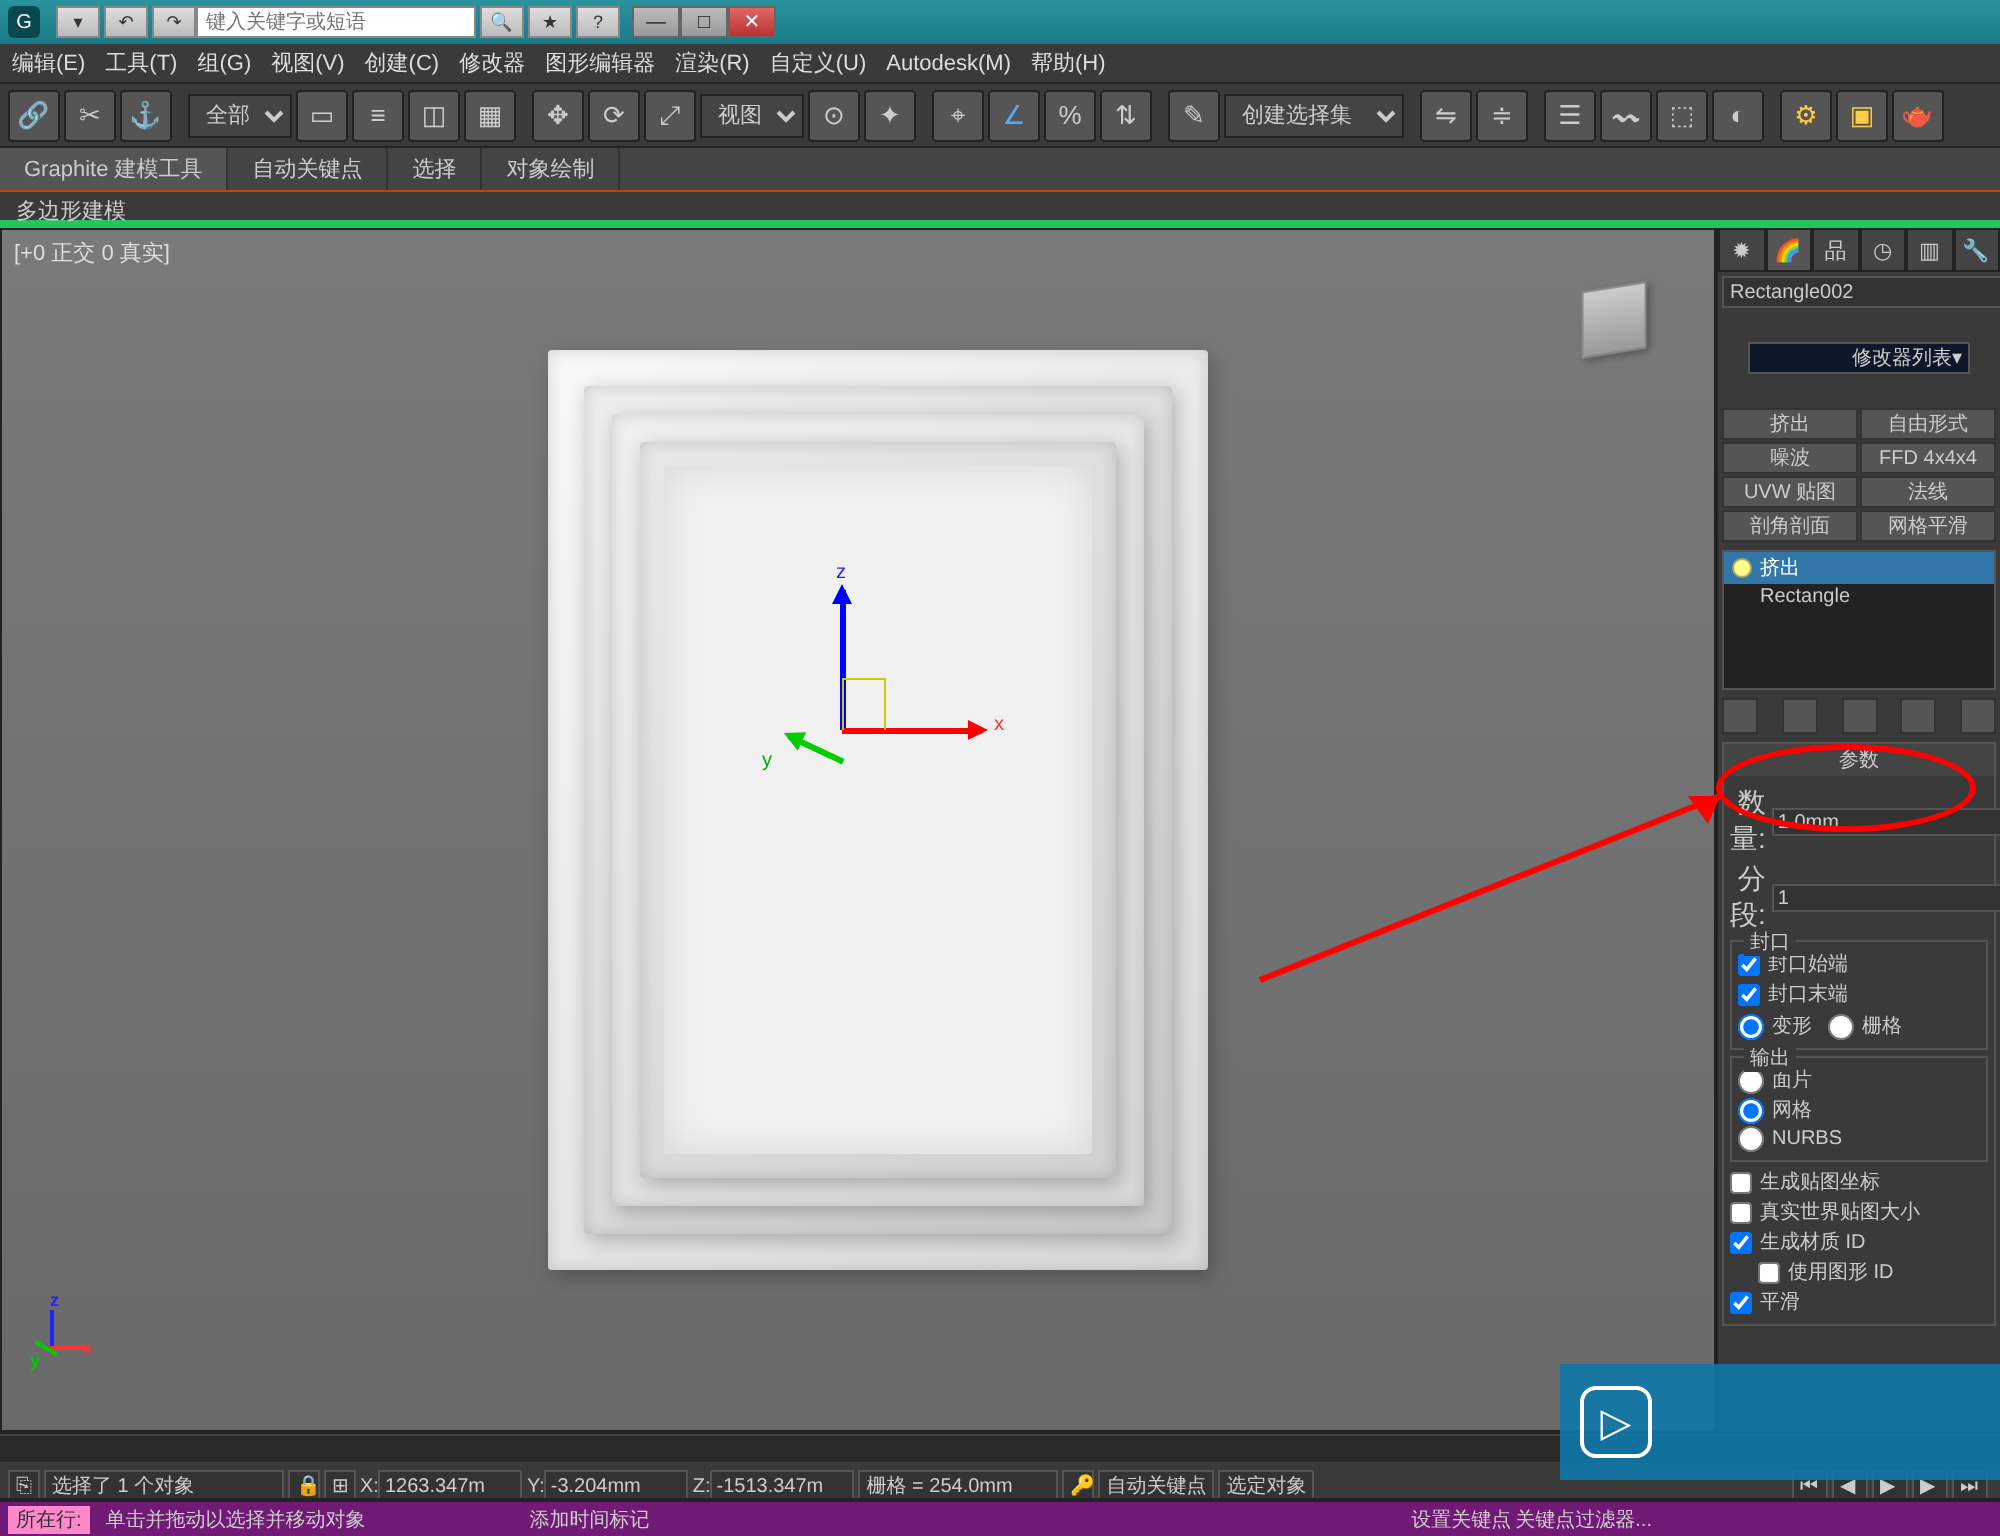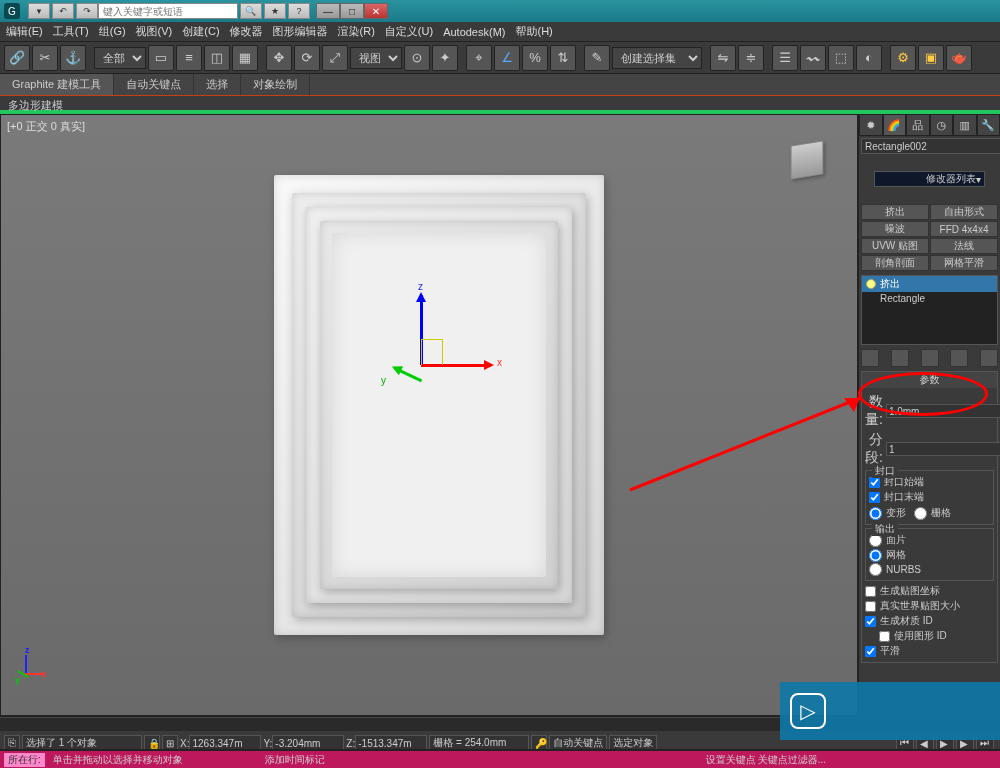--- a/index.html
+++ b/index.html
@@ -368,21 +368,21 @@
     <div style="flex:1"></div>
     <div class="sbox" style="width:18px">⏮</div>
     <div class="sbox" style="width:18px">◀</div>
     <div class="sbox" style="width:18px">▶</div>
     <div class="sbox" style="width:18px">▶</div>
     <div class="sbox" style="width:18px">⏭</div>
   </div>
 </div>
 
 <div class="promptline" style="bottom:18px;height:0;"></div>
-<div style="position:absolute;bottom:0;left:0;right:0;height:18px;background:#be185d;border-top:1px solid #222;display:flex;align-items:center;font-size:10px;padding:0 4px;">
+<div style="position:absolute;bottom:0;left:0;right:0;height:18px;background:#701a75;border-top:1px solid #222;display:flex;align-items:center;font-size:10px;padding:0 4px;">
   <span class="highlight" style="background:#f8c;color:#333;padding:0 4px;">所在行:</span>
   <span style="width:200px;padding-left:8px;">单击并拖动以选择并移动对象</span>
   <span style="padding-left:20px;">添加时间标记</span>
   <div style="flex:1"></div>
   <div class="sbox" style="margin-right:2px">设置关键点</div>
   <div class="sbox">关键点过滤器...</div>
   <div style="width:170px"></div>
 </div>
 
 <div class="watermark">

